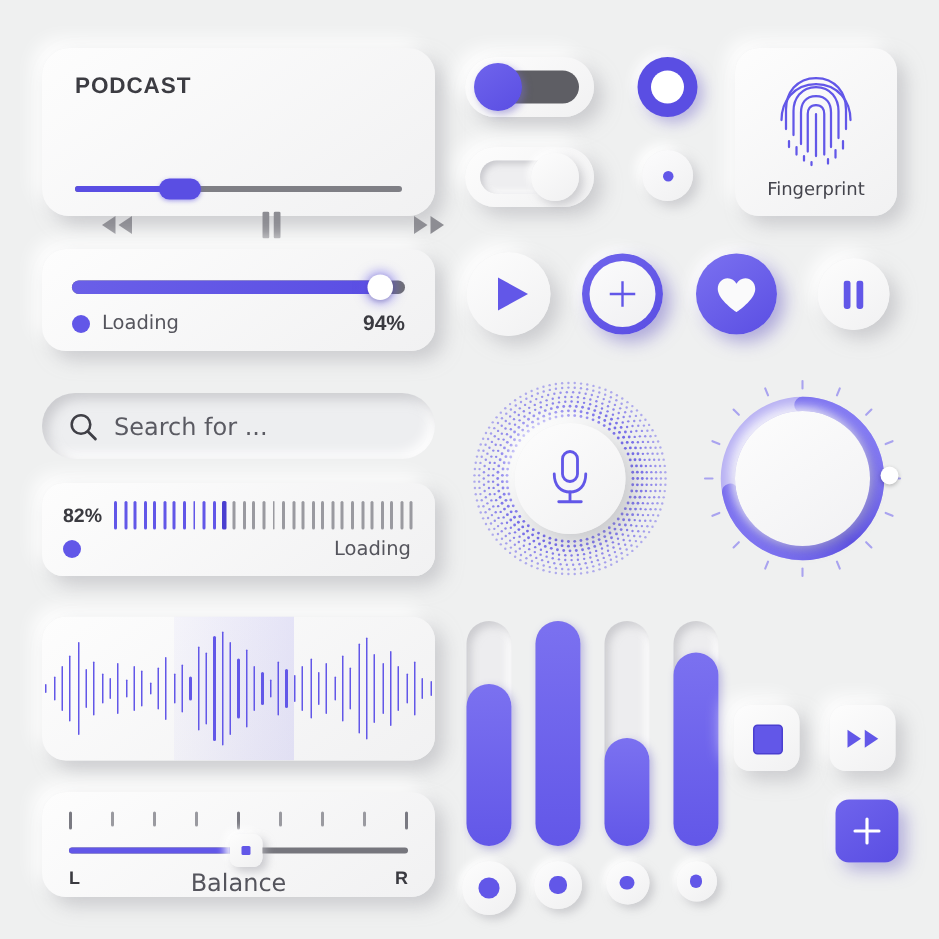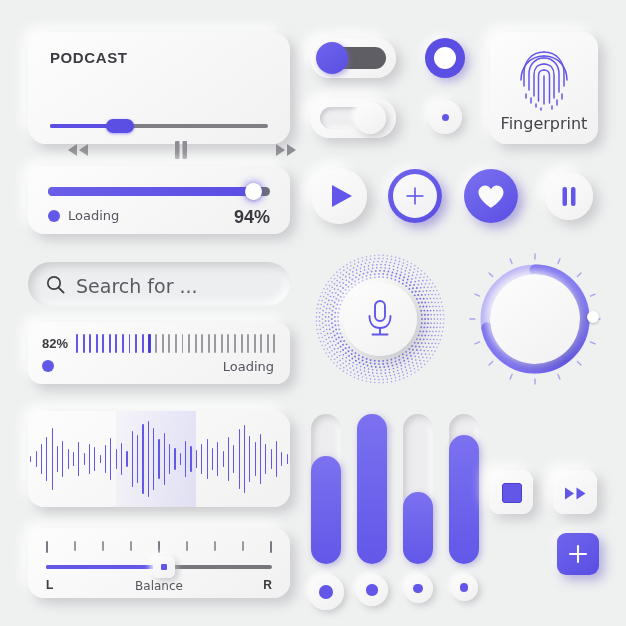--- a/index.html
+++ b/index.html
@@ -39,26 +39,26 @@
   .pc-ctrls .ic{position:absolute;color:#8d8d93;}
 
   
   #loading-card{left:28px;top:166px;width:262px;height:68px;border-radius:16px;}
   .ld-track{position:absolute;left:20px;top:21px;width:222px;height:9px;border-radius:5px;background:#6f6f75;}
   .ld-fill{position:absolute;left:0;top:0;height:9px;border-radius:5px;background:linear-gradient(90deg,#6a5fe8,#5a4ee3);}
   .ld-knob{position:absolute;top:17px;width:17px;height:17px;border-radius:50%;background:#fff;
     box-shadow:0 0 7px 2px rgba(98,86,232,.55),0 1px 3px rgba(0,0,0,.2);}
   .ld-dot{position:absolute;left:20px;top:44px;width:12px;height:12px;border-radius:50%;background:#6257e8;}
   .ld-label{position:absolute;left:40px;top:42px;font-size:13px;color:#55555d;font-family:"DejaVu Sans",sans-serif;}
-  .ld-pct{position:absolute;right:20px;top:41px;font-size:18px;font-weight:bold;color:#3a3a40;}
+  .ld-pct{position:absolute;right:20px;top:41px;font-size:14px;font-weight:bold;color:#3a3a40;}
 
   
   #search-bar{left:28px;top:262px;width:262px;height:44px;border-radius:22px;}
   .sr-ic{position:absolute;left:18px;top:13px;}
-  .sr-txt{position:absolute;left:48px;top:13px;font-size:19px;color:#5a5a62;font-family:"DejaVu Sans",sans-serif;}
+  .sr-txt{position:absolute;left:48px;top:13px;font-size:16px;color:#5a5a62;font-family:"DejaVu Sans",sans-serif;}
 
   
   #ticks-card{left:28px;top:322px;width:262px;height:62px;border-radius:14px;}
   .tk-pct{position:absolute;left:14px;top:14px;font-size:13px;font-weight:bold;color:#3a3a40;}
   .tk-wrap{position:absolute;left:48px;top:10px;width:204px;height:22px;display:flex;gap:0;align-items:center;}
   .tk{width:2px;height:19px;margin-right:4.6px;border-radius:1px;background:#9a9aa0;}
   .tk.on{background:#6257e8;}
   .tk-dot{position:absolute;left:14px;top:38px;width:12px;height:12px;border-radius:50%;background:#6257e8;}
   .tk-label{position:absolute;right:16px;top:37px;font-size:13px;color:#55555d;font-family:"DejaVu Sans",sans-serif;}
 
@@ -74,42 +74,42 @@
   .bl-t{position:absolute;top:0;width:1.5px;height:10px;background:#9a9aa0;border-radius:1px;}
   .bl-t.big{height:12px;background:#7a7a82;width:2px;}
   .bl-track{position:absolute;left:18px;top:37px;width:226px;height:4px;border-radius:2px;background:#76767d;}
   .bl-fill{position:absolute;left:0;top:0;height:4px;border-radius:2px;background:#6257e8;}
   .bl-knob{position:absolute;top:28px;width:22px;height:22px;border-radius:6px;
     background:linear-gradient(145deg,#fdfdfd,#f0f0f1);
     box-shadow:3px 3px 6px rgba(174,174,180,.6),-3px -3px 6px rgba(255,255,255,.95);}
   .bl-knob i{position:absolute;left:8px;top:8px;width:6px;height:6px;background:#6257e8;border-radius:1px;}
   .bl-L{position:absolute;left:18px;top:50px;font-size:12px;font-weight:bold;color:#3a3a40;}
   .bl-R{position:absolute;right:18px;top:50px;font-size:12px;font-weight:bold;color:#3a3a40;}
-  .bl-C{position:absolute;left:0;right:0;top:51px;text-align:center;font-size:12px;color:#55555d;font-family:"DejaVu Sans",sans-serif;}
+  .bl-C{position:absolute;left:0;right:0;top:51px;text-align:center;font-size:16px;color:#55555d;font-family:"DejaVu Sans",sans-serif;}
 
   
   #toggle-on{left:310px;top:38px;width:86px;height:40px;border-radius:20px;}
   #toggle-off{left:310px;top:98px;width:86px;height:40px;border-radius:20px;}
   .tg-track{position:absolute;left:10px;top:9px;width:66px;height:22px;border-radius:11px;}
   .tg-track.on{background:#5e5e64;}
   .tg-track.off{background:#eeeef0;box-shadow:inset 2px 2px 4px rgba(174,174,180,.6),inset -2px -2px 4px rgba(255,255,255,.9);}
   .tg-thumb{position:absolute;top:4px;width:32px;height:32px;border-radius:50%;}
   .tg-thumb.on{left:6px;background:linear-gradient(145deg,#6f64ec,#5a4ee3);box-shadow:2px 2px 5px rgba(120,110,200,.5);}
   .tg-thumb.off{left:44px;background:linear-gradient(145deg,#fdfdfd,#f0f0f1);box-shadow:3px 3px 6px rgba(174,174,180,.55),-2px -2px 5px rgba(255,255,255,.95);}
 
   
   #radio-on{left:425px;top:38px;width:40px;height:40px;border-radius:50%;
     background:#5a4ee3;box-shadow:4px 4px 9px rgba(140,132,210,.55),-3px -3px 8px rgba(255,255,255,.9);}
   #radio-on i{position:absolute;left:9px;top:9px;width:22px;height:22px;border-radius:50%;background:#fff;}
   #radio-off{left:428px;top:100px;width:34px;height:34px;border-radius:50%;}
   #radio-off i{position:absolute;left:14px;top:14px;width:7px;height:7px;border-radius:50%;background:#6257e8;}
 
   
   #fingerprint-card{left:490px;top:32px;width:108px;height:112px;border-radius:16px;}
-  .fp-label{position:absolute;left:0;right:0;bottom:11px;text-align:center;font-size:16px;color:#44444c;font-family:"DejaVu Sans",sans-serif;}
+  .fp-label{position:absolute;left:0;right:0;bottom:11px;text-align:center;font-size:12px;color:#44444c;font-family:"DejaVu Sans",sans-serif;}
 
   
   .rbtn{border-radius:50%;}
   #play-button{left:311px;top:168px;width:56px;height:56px;}
   #add-button{left:388px;top:169px;width:54px;height:54px;border-radius:50%;
     background:linear-gradient(145deg,#6f64ec,#5a4ee3);
     box-shadow:5px 5px 11px rgba(120,110,200,.55),-4px -4px 9px rgba(255,255,255,.85);}
   #add-button i{position:absolute;left:5px;top:5px;width:44px;height:44px;border-radius:50%;
     background:linear-gradient(145deg,#fbfbfc,#f0f0f2);}
   #like-button{left:464px;top:169px;width:54px;height:54px;border-radius:50%;

